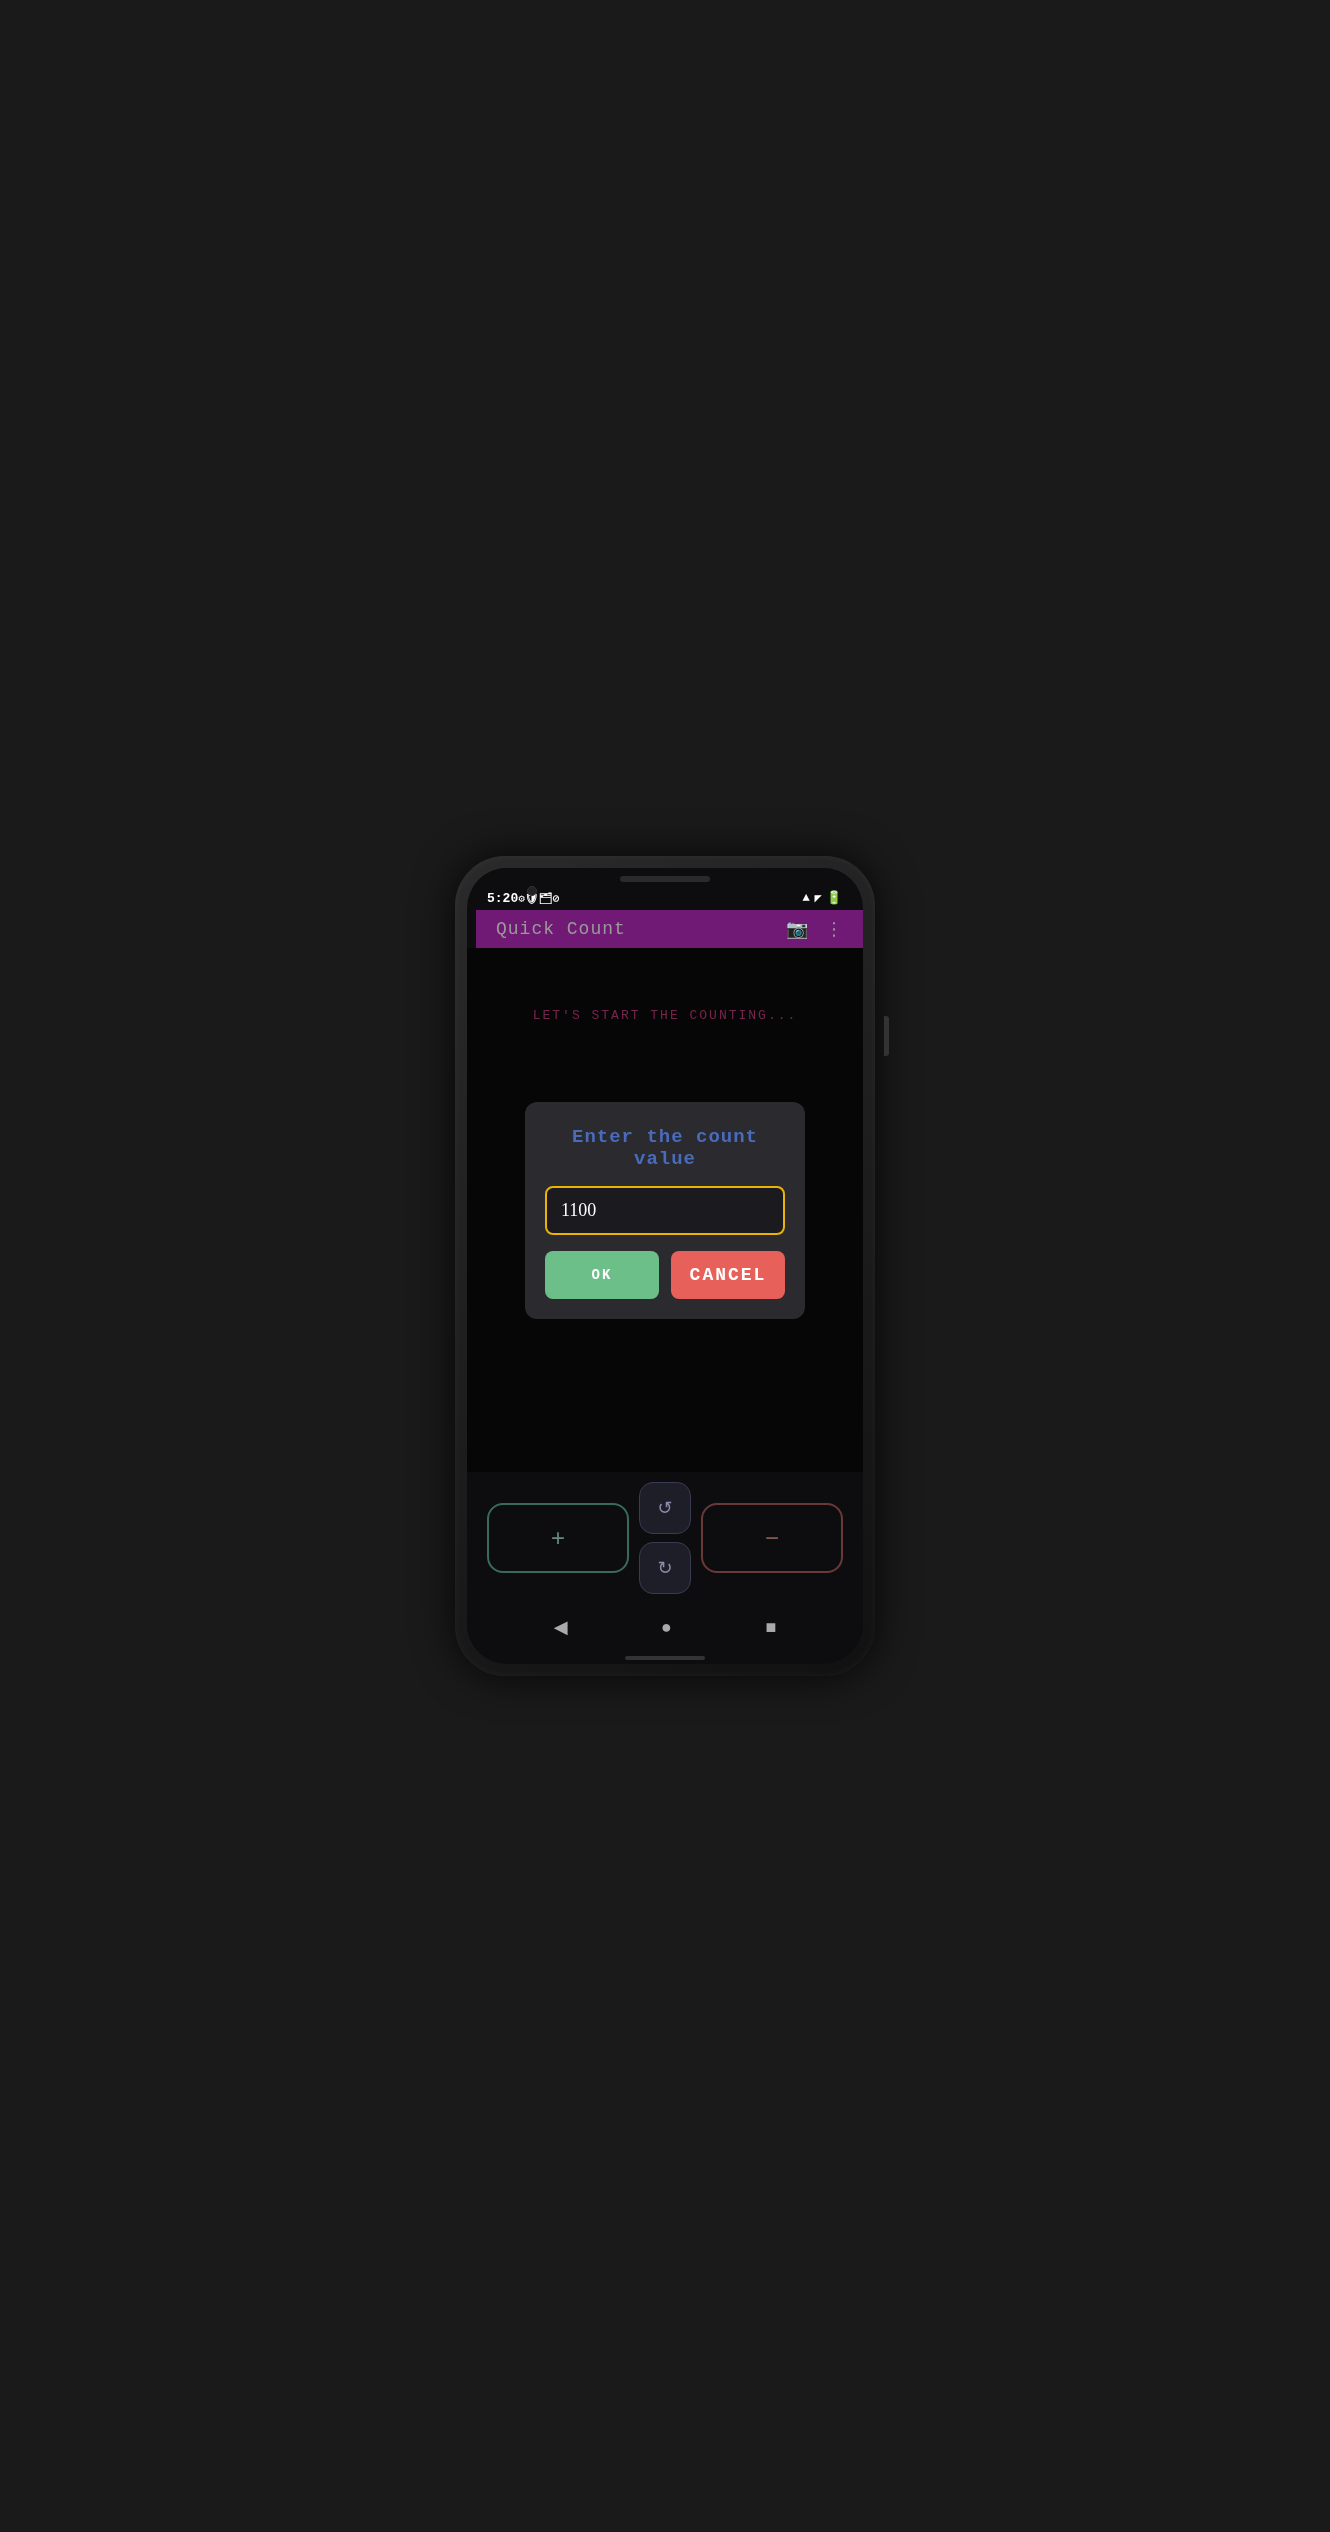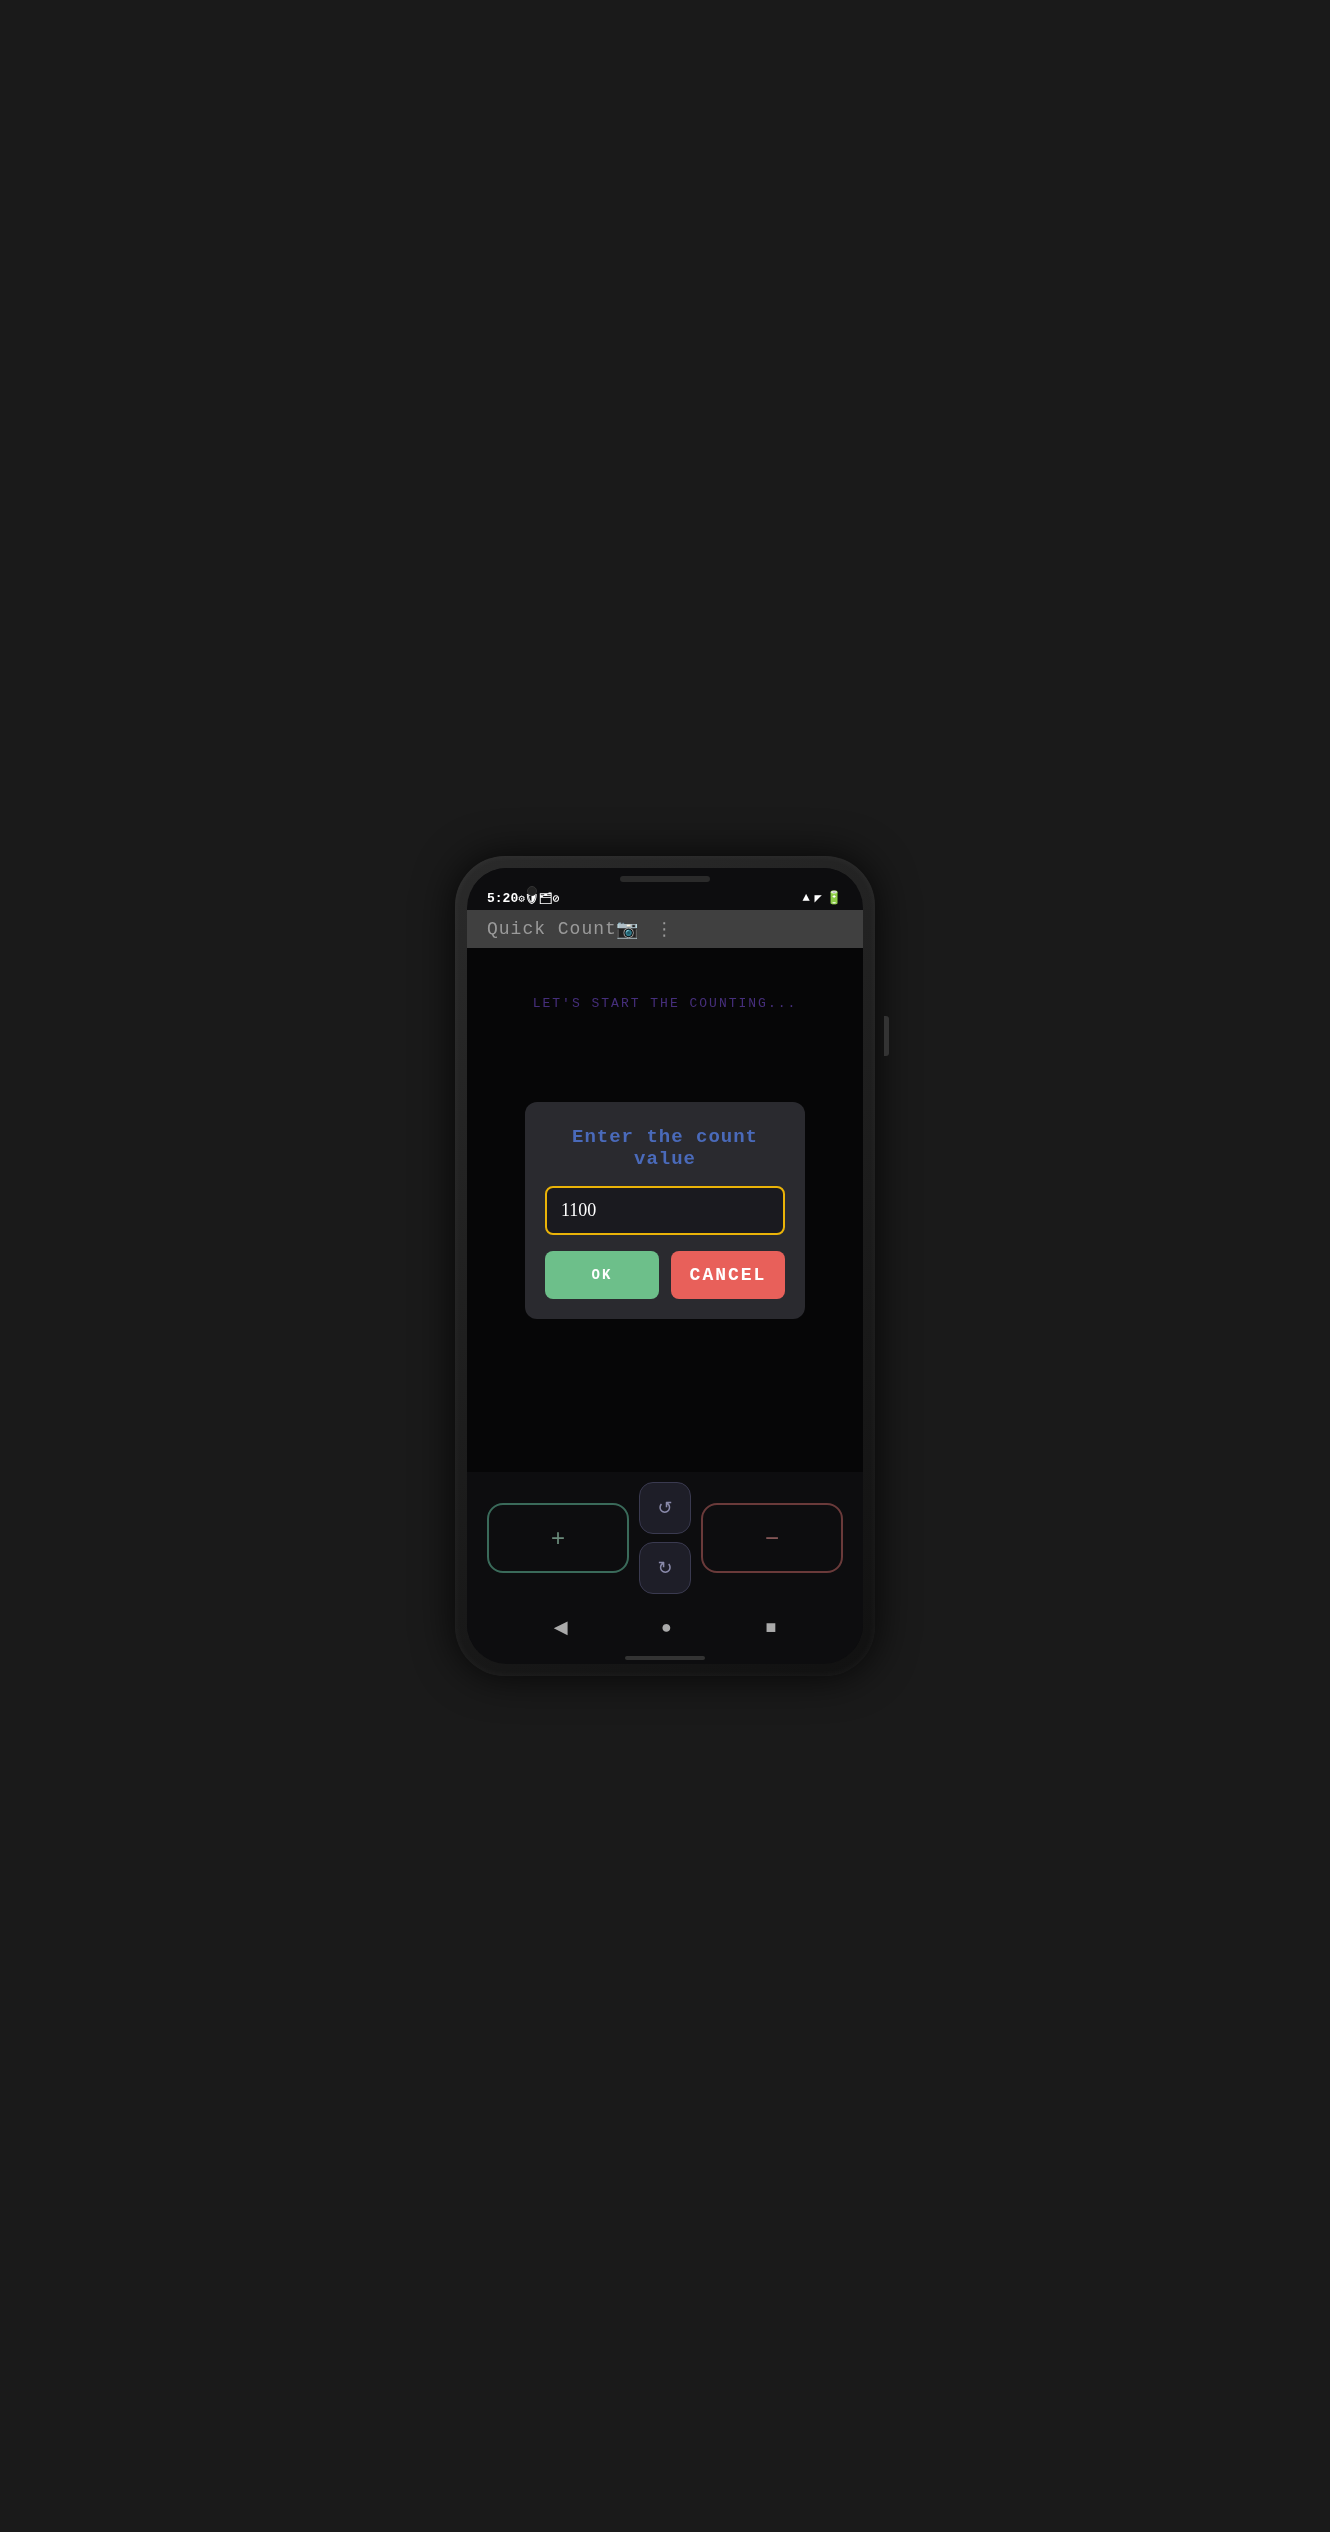--- a/index.html
+++ b/index.html
@@ -89,23 +89,25 @@
 
     .status-right {
       display: flex;
       align-items: center;
       gap: 5px;
     }
 
     
     .app-bar {
       display: flex;
+      justify-content: space-between;
       align-items: center;
       padding: 8px 20px;
-      background: #404040;
+      background: #701a75;
+      margin-left: 9px;
     }
 
     .app-title {
       color: #9a9a9a;
       font-size: 18px;
       font-family: 'Courier New', monospace;
       letter-spacing: 1px;
     }
 
     .app-bar-icons {
@@ -125,26 +127,26 @@
       flex: 1;
       display: flex;
       flex-direction: column;
       align-items: center;
       justify-content: flex-start;
       padding: 40px 20px 20px;
       position: relative;
     }
 
     .empty-hint {
-      color: #8b5cf6;
+      color: #ec4899;
       font-size: 13px;
       font-family: 'Courier New', monospace;
       letter-spacing: 2px;
       text-transform: uppercase;
-      margin-top: 8px;
+      margin-top: 20px;
     }
 
     
     .dialog-overlay {
       position: absolute;
       top: 0;
       left: 0;
       right: 0;
       bottom: 0;
       background: rgba(0,0,0,0.5);

